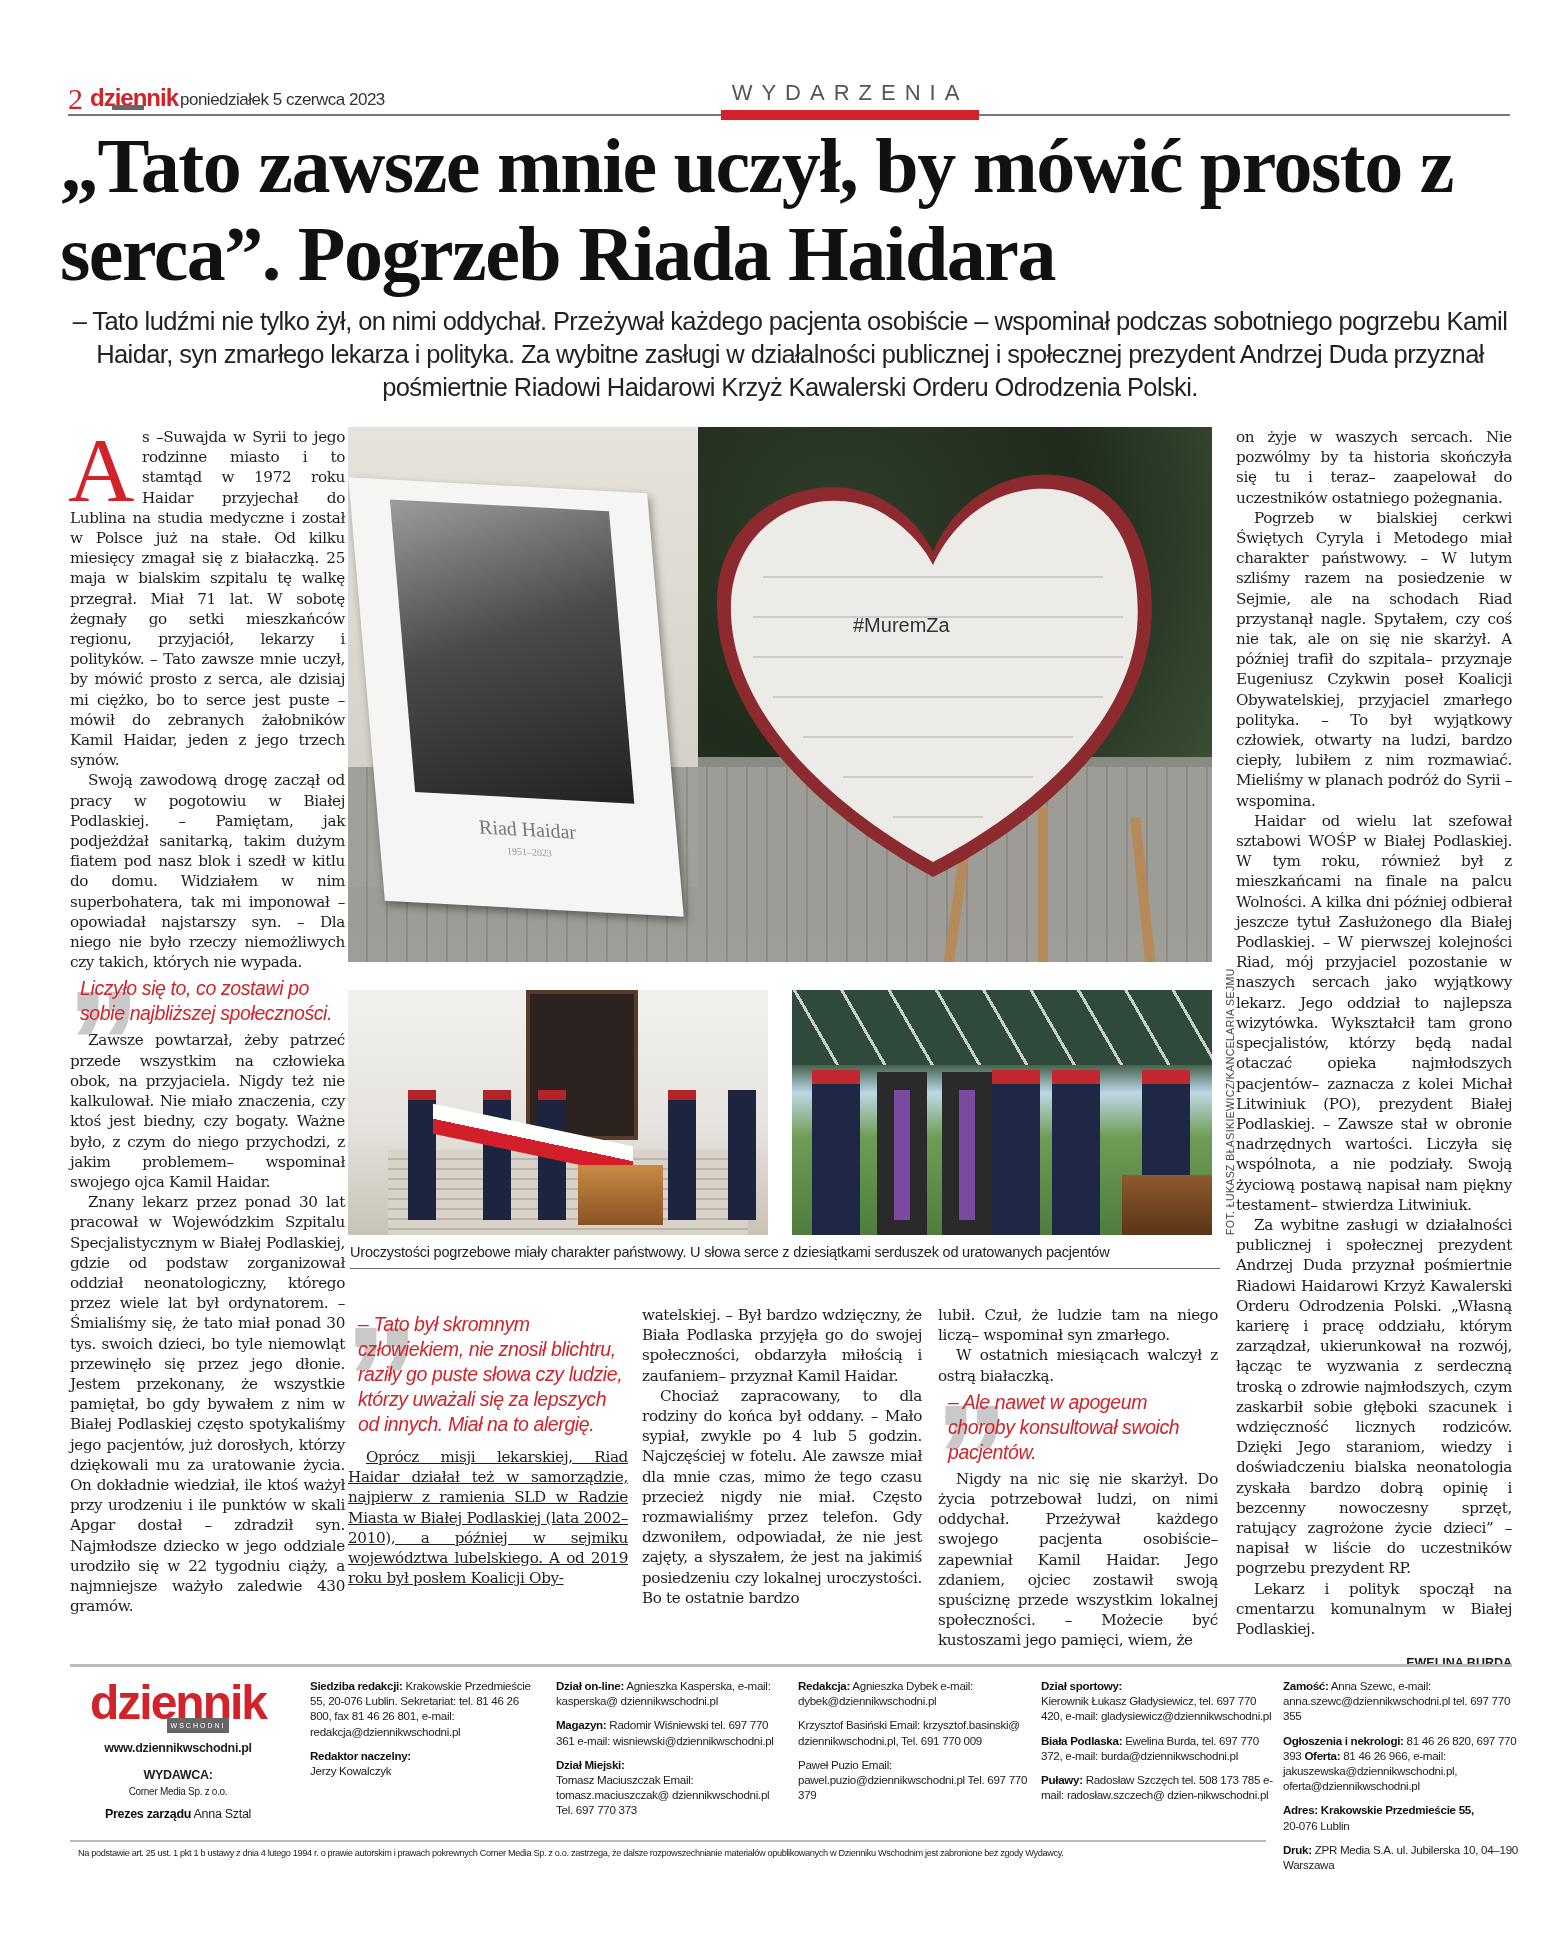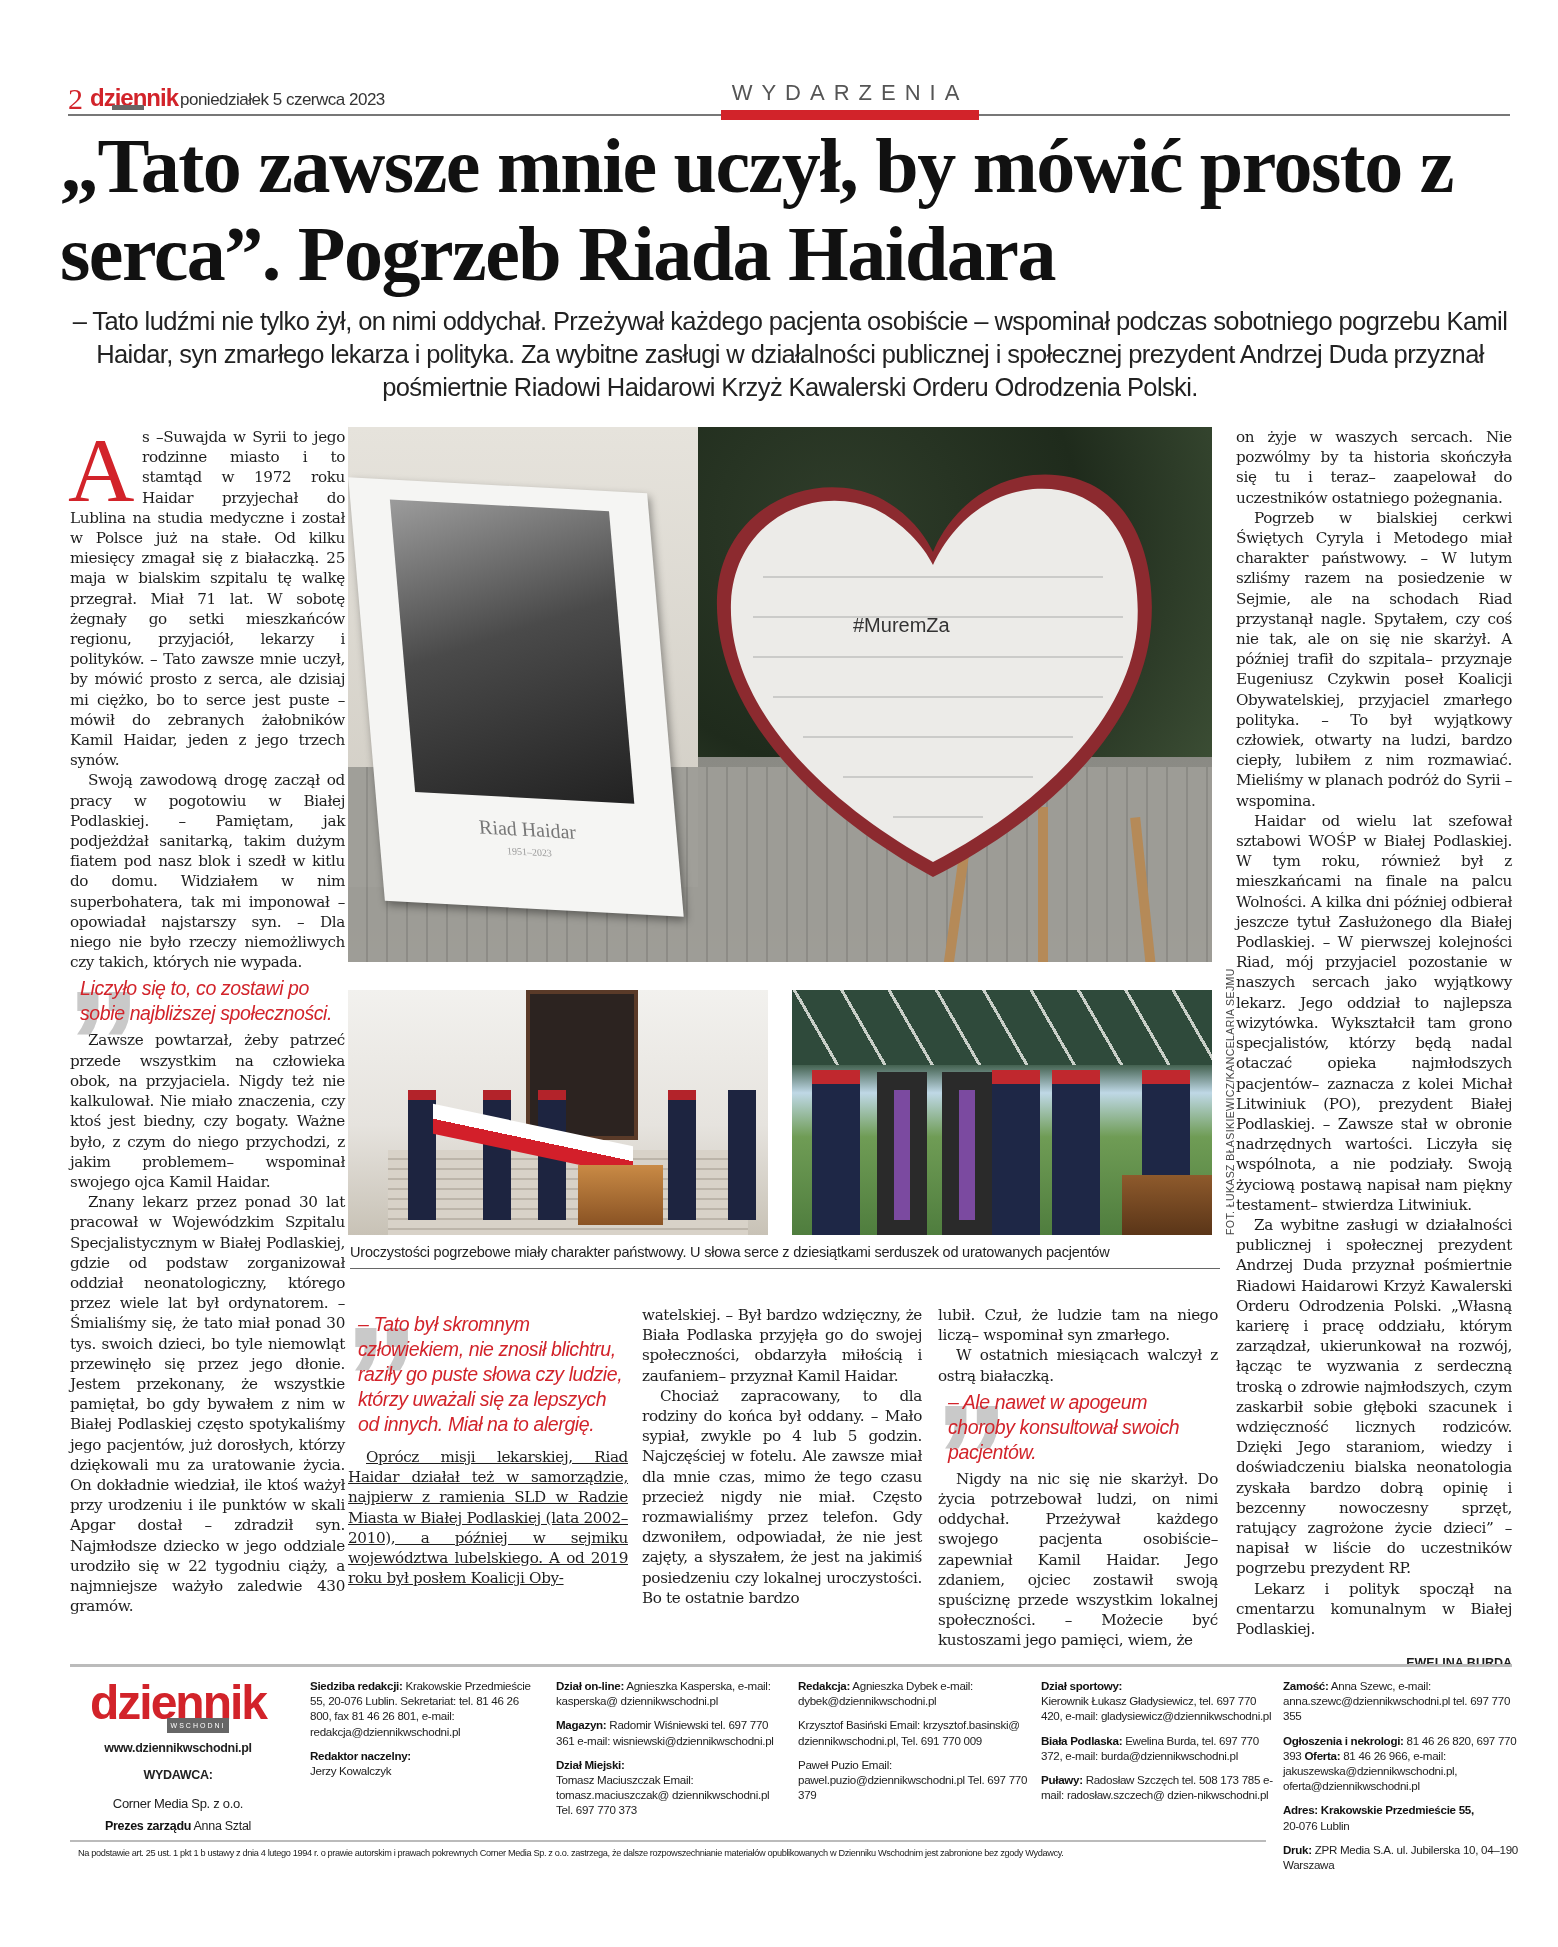--- a/index.html
+++ b/index.html
@@ -72,21 +72,21 @@
   
   .footer-rule { position: absolute; left: 70px; top: 1664px; width: 1442px; height: 3px; background: #bbb; }
   .ft { position: absolute; font-family: "Liberation Sans", sans-serif; font-size: 11.6px; line-height: 15.2px; color: #222; letter-spacing: -0.3px; }
   .ft b { font-weight: bold; color: #111; }
   .ft .blk { margin-bottom: 9px; }
   .ft-logo { left: 88px; top: 1678px; width: 180px; text-align: center; }
   .ft-logo .big { font-family: "Liberation Sans", sans-serif; font-weight: bold; font-size: 48px; line-height: 50px; color: #d2232a; letter-spacing: -2px; position: relative; }
   .ft-logo .wsch { display: inline-block; background: #666; color: #fff; font-size: 7px; letter-spacing: 2px; padding: 0 4px; position: relative; top: -12px; left: 20px; }
   .ft-logo .url { font-size: 12.5px; margin-top: -4px; font-weight: bold; }
   .ft-logo .pub-h { font-weight: bold; margin-top: 12px; font-size: 12.5px; }
-  .ft-logo .pub { font-size: 13px; margin-top: 12px; }
+  .ft-logo .pub { font-size: 10px; }
   .ft-logo .ceo { margin-top: 8px; font-size: 12.5px; }
 
   .ft-c1 { left: 310px; top: 1678px; width: 230px; }
   .ft-c2 { left: 556px; top: 1678px; width: 230px; }
   .ft-c3 { left: 798px; top: 1678px; width: 230px; }
   .ft-c4 { left: 1041px; top: 1678px; width: 235px; }
   .ft-c5 { left: 1283px; top: 1678px; width: 235px; }
 
   .legal-rule { position: absolute; left: 70px; top: 1840px; width: 1196px; height: 2px; background: #bbb; }
   .legal { position: absolute; left: 70px; top: 1848px; width: 1196px; font-family: "Liberation Sans", sans-serif; font-size: 9.2px; color: #222; white-space: nowrap; letter-spacing: -0.35px; padding-left: 8px; }

